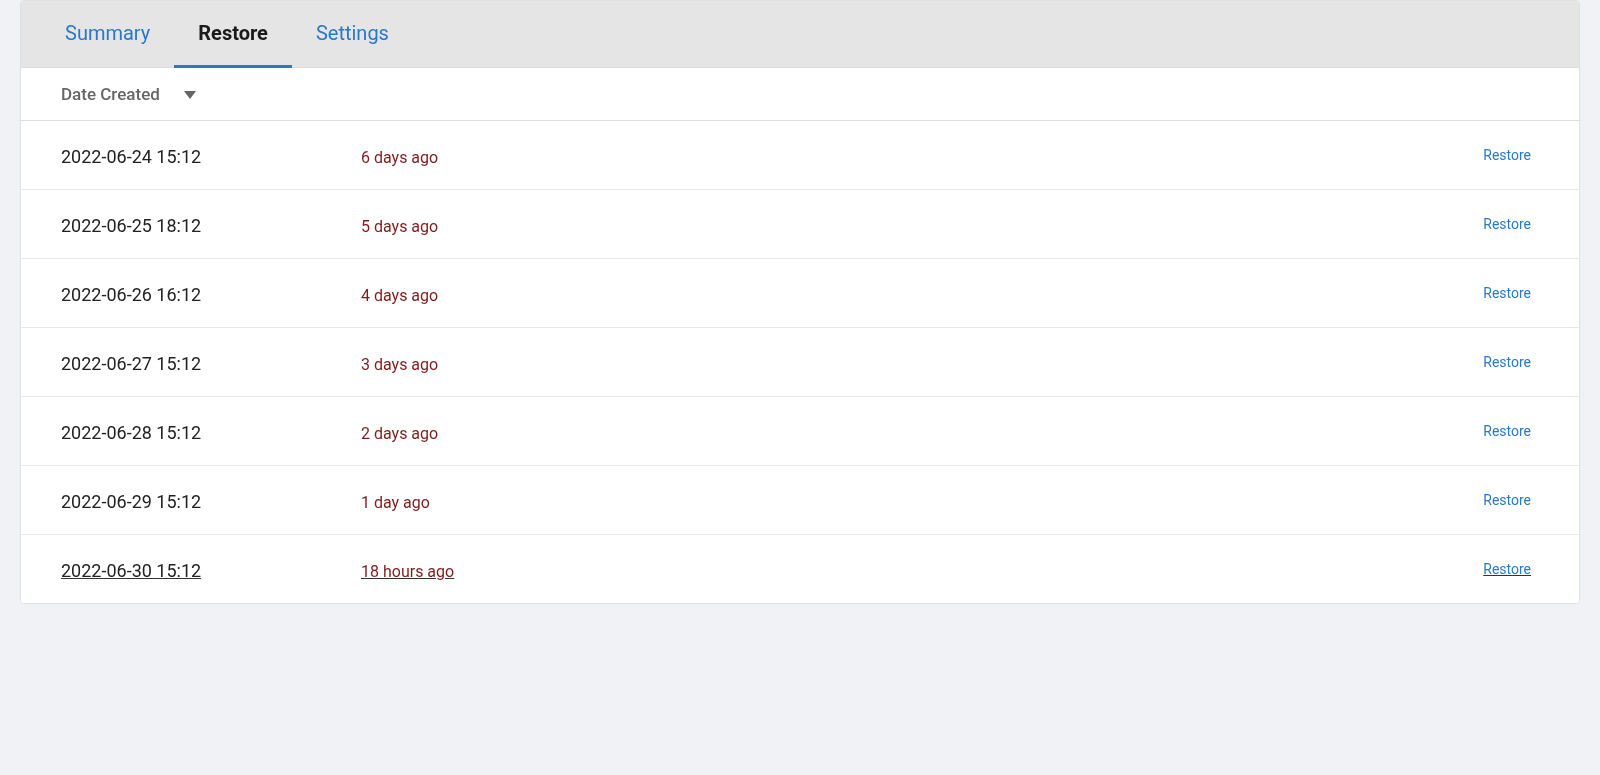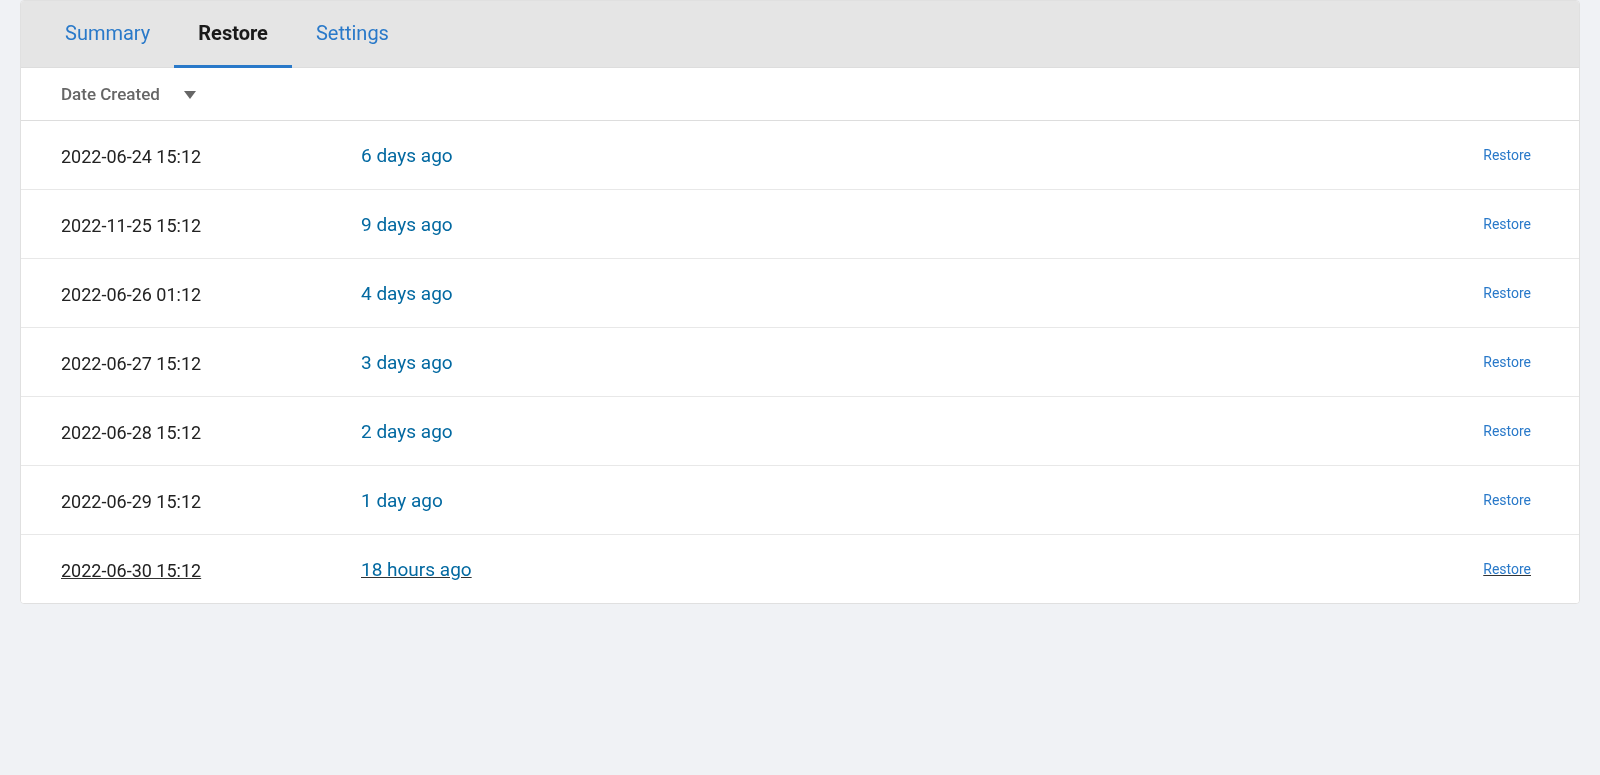--- a/index.html
+++ b/index.html
@@ -93,22 +93,22 @@
     }
 
     .col-date {
       width: 300px;
       font-size: 18px;
       color: #222;
     }
 
     .col-relative {
       flex: 1;
-      font-size: 19px;
-      color: #0369a1;
+      font-size: 16px;
+      color: #7f1d1d;
     }
 
     .col-action {
       margin-left: auto;
       font-size: 14px;
       color: #2979c9;
       cursor: pointer;
       padding: 4px 8px;
     }
   </style>
@@ -132,27 +132,27 @@
       </div>
     </div>
 
     <div class="table-row">
       <div class="col-date">2022-06-24 15:12</div>
       <div class="col-relative">6 days ago</div>
       <div class="col-action">Restore</div>
     </div>
 
     <div class="table-row">
-      <div class="col-date">2022-11-25 15:12</div>
-      <div class="col-relative">9 days ago</div>
+      <div class="col-date">2022-06-25 18:12</div>
+      <div class="col-relative">5 days ago</div>
       <div class="col-action">Restore</div>
     </div>
 
     <div class="table-row">
-      <div class="col-date">2022-06-26 01:12</div>
+      <div class="col-date">2022-06-26 16:12</div>
       <div class="col-relative">4 days ago</div>
       <div class="col-action">Restore</div>
     </div>
 
     <div class="table-row">
       <div class="col-date">2022-06-27 15:12</div>
       <div class="col-relative">3 days ago</div>
       <div class="col-action">Restore</div>
     </div>
 

